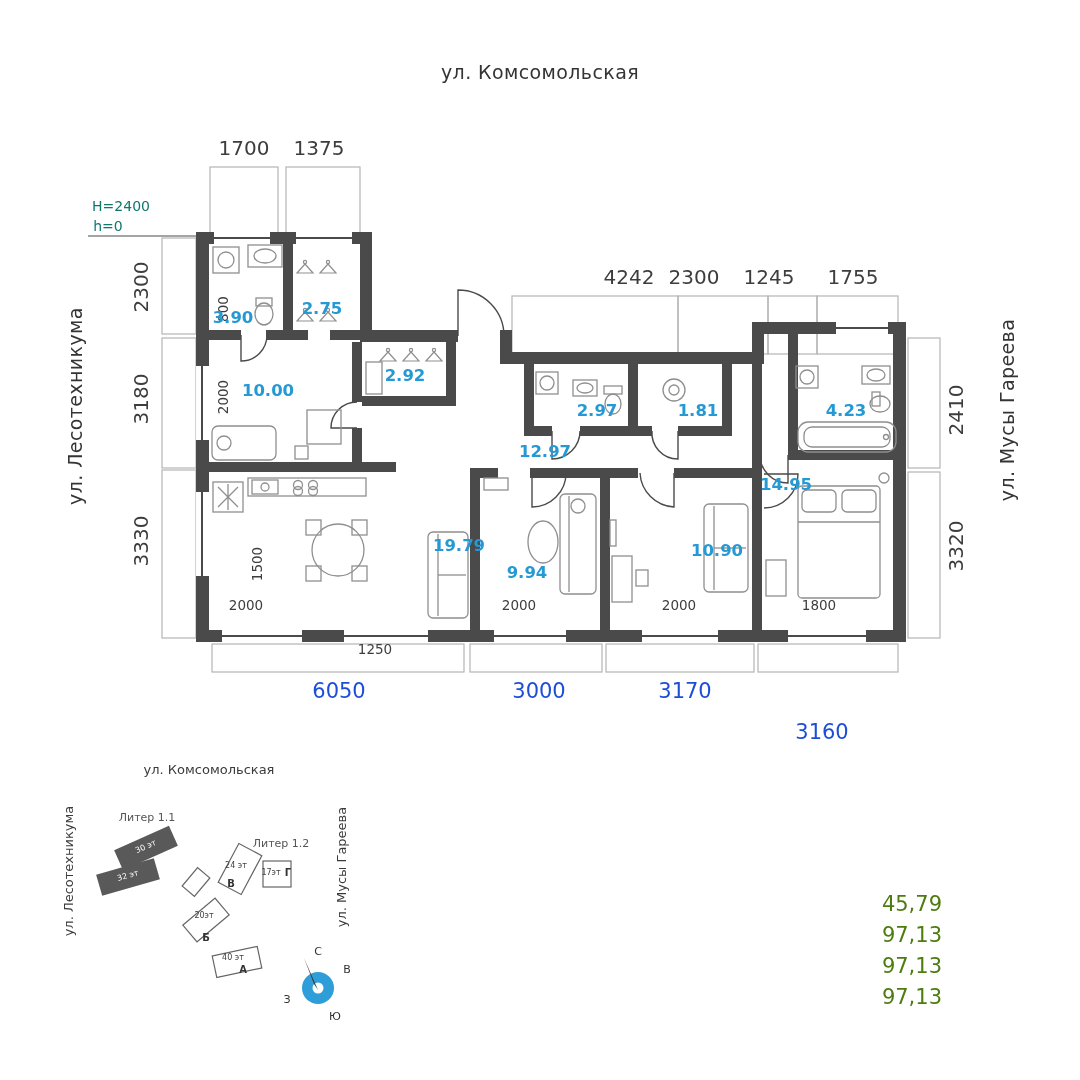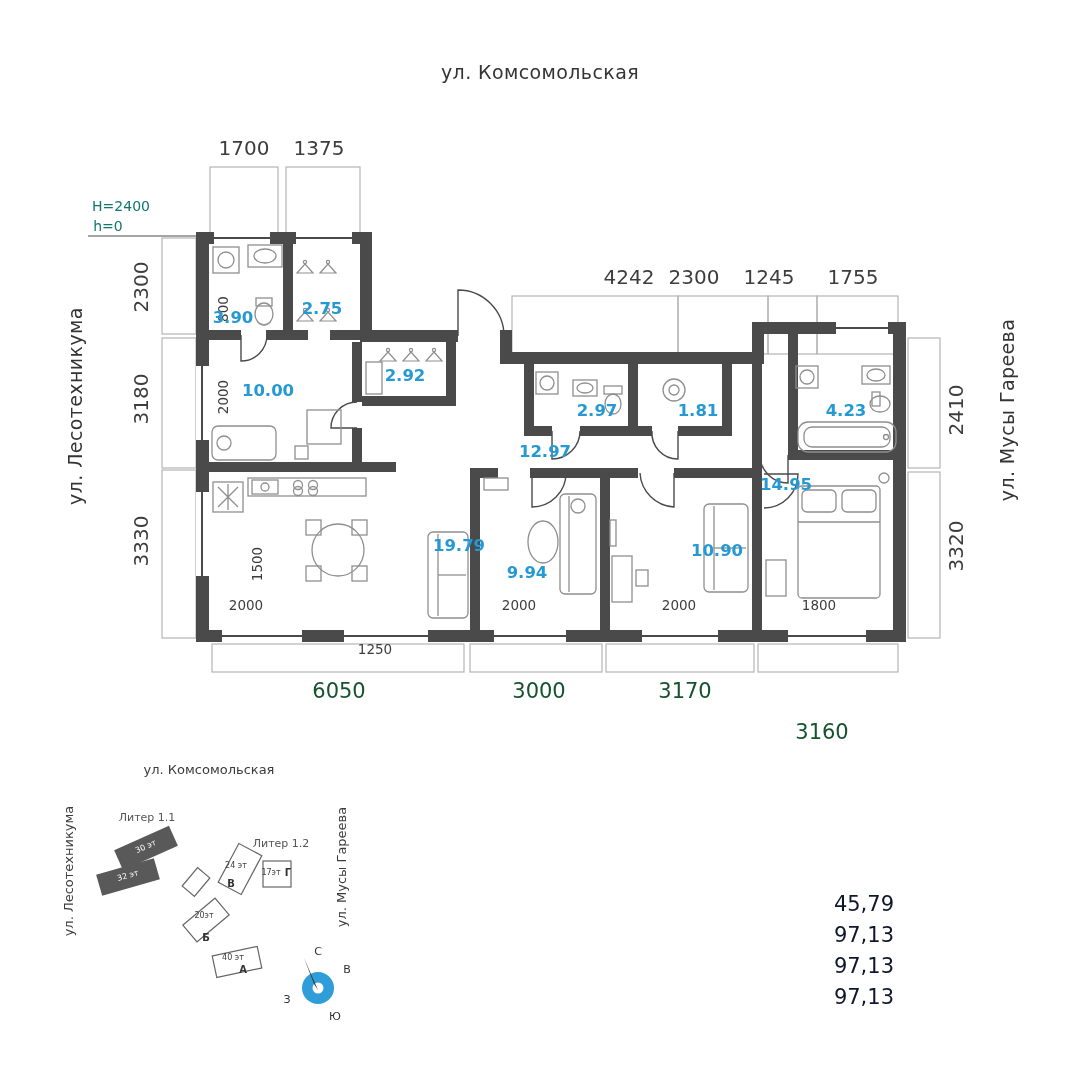--- a/index.html
+++ b/index.html
@@ -3,35 +3,35 @@
 <meta charset="utf-8">
 <style>
   html,body{margin:0;padding:0;background:#fff;}
   .canvas{position:relative;width:1080px;height:1067px;background:#ffffff;overflow:hidden;
           font-family:"DejaVu Sans","Liberation Sans",sans-serif;}
   svg{position:absolute;left:0;top:0;}
   .lbl{position:absolute;transform:translate(-50%,-50%);white-space:nowrap;line-height:1;}
   .rot{transform:translate(-50%,-50%) rotate(-90deg);}
   .street{font-size:19px;color:#343434;letter-spacing:.4px;}
   .dim{font-size:20px;color:#3d3d3d;}
-  .dim-b{font-size:21px;color:#14532d;}
+  .dim-b{font-size:21px;color:#1d4ed8;}
   .dim-sm{font-size:13.5px;color:#3d3d3d;}
   .area{font-size:16.5px;color:#2599d4;font-weight:600;}
   .note{font-size:14px;color:#0f766e;}
   .map-street{font-size:13px;color:#3b3b3b;}
   .map-liter{font-size:11px;color:#555;}
   .map-sm{font-size:8px;color:#3f3f3f;}
   .map-sm-w{font-size:8px;color:#fff;}
   .map-bldg{font-size:10px;color:#333;font-weight:600;}
   .map-compass{font-size:11px;color:#333;}
   .card{position:absolute;left:737px;top:889px;width:118px;height:119px;border-radius:4px;
         display:flex;align-items:center;justify-content:center;}
   .card-unit{color:#fff;font-size:42px;letter-spacing:1px;}
-  .card-values{position:absolute;left:804px;top:892px;width:90px;display:flex;flex-direction:column;
-        align-items:flex-end;gap:7px;font-size:21px;color:#0f172a;}
+  .card-values{position:absolute;left:852px;top:892px;width:90px;display:flex;flex-direction:column;
+        align-items:flex-end;gap:7px;font-size:21px;color:#4d7c0f;}
 </style>
 </head>
 <body>
 
 <div class="canvas">
 
   <svg width="1080" height="1080" viewBox="0 0 1080 1080">
 
     <g stroke="#b5b5b5" stroke-width="1.2" fill="none">
       <rect x="210" y="167" width="68" height="66"></rect>

